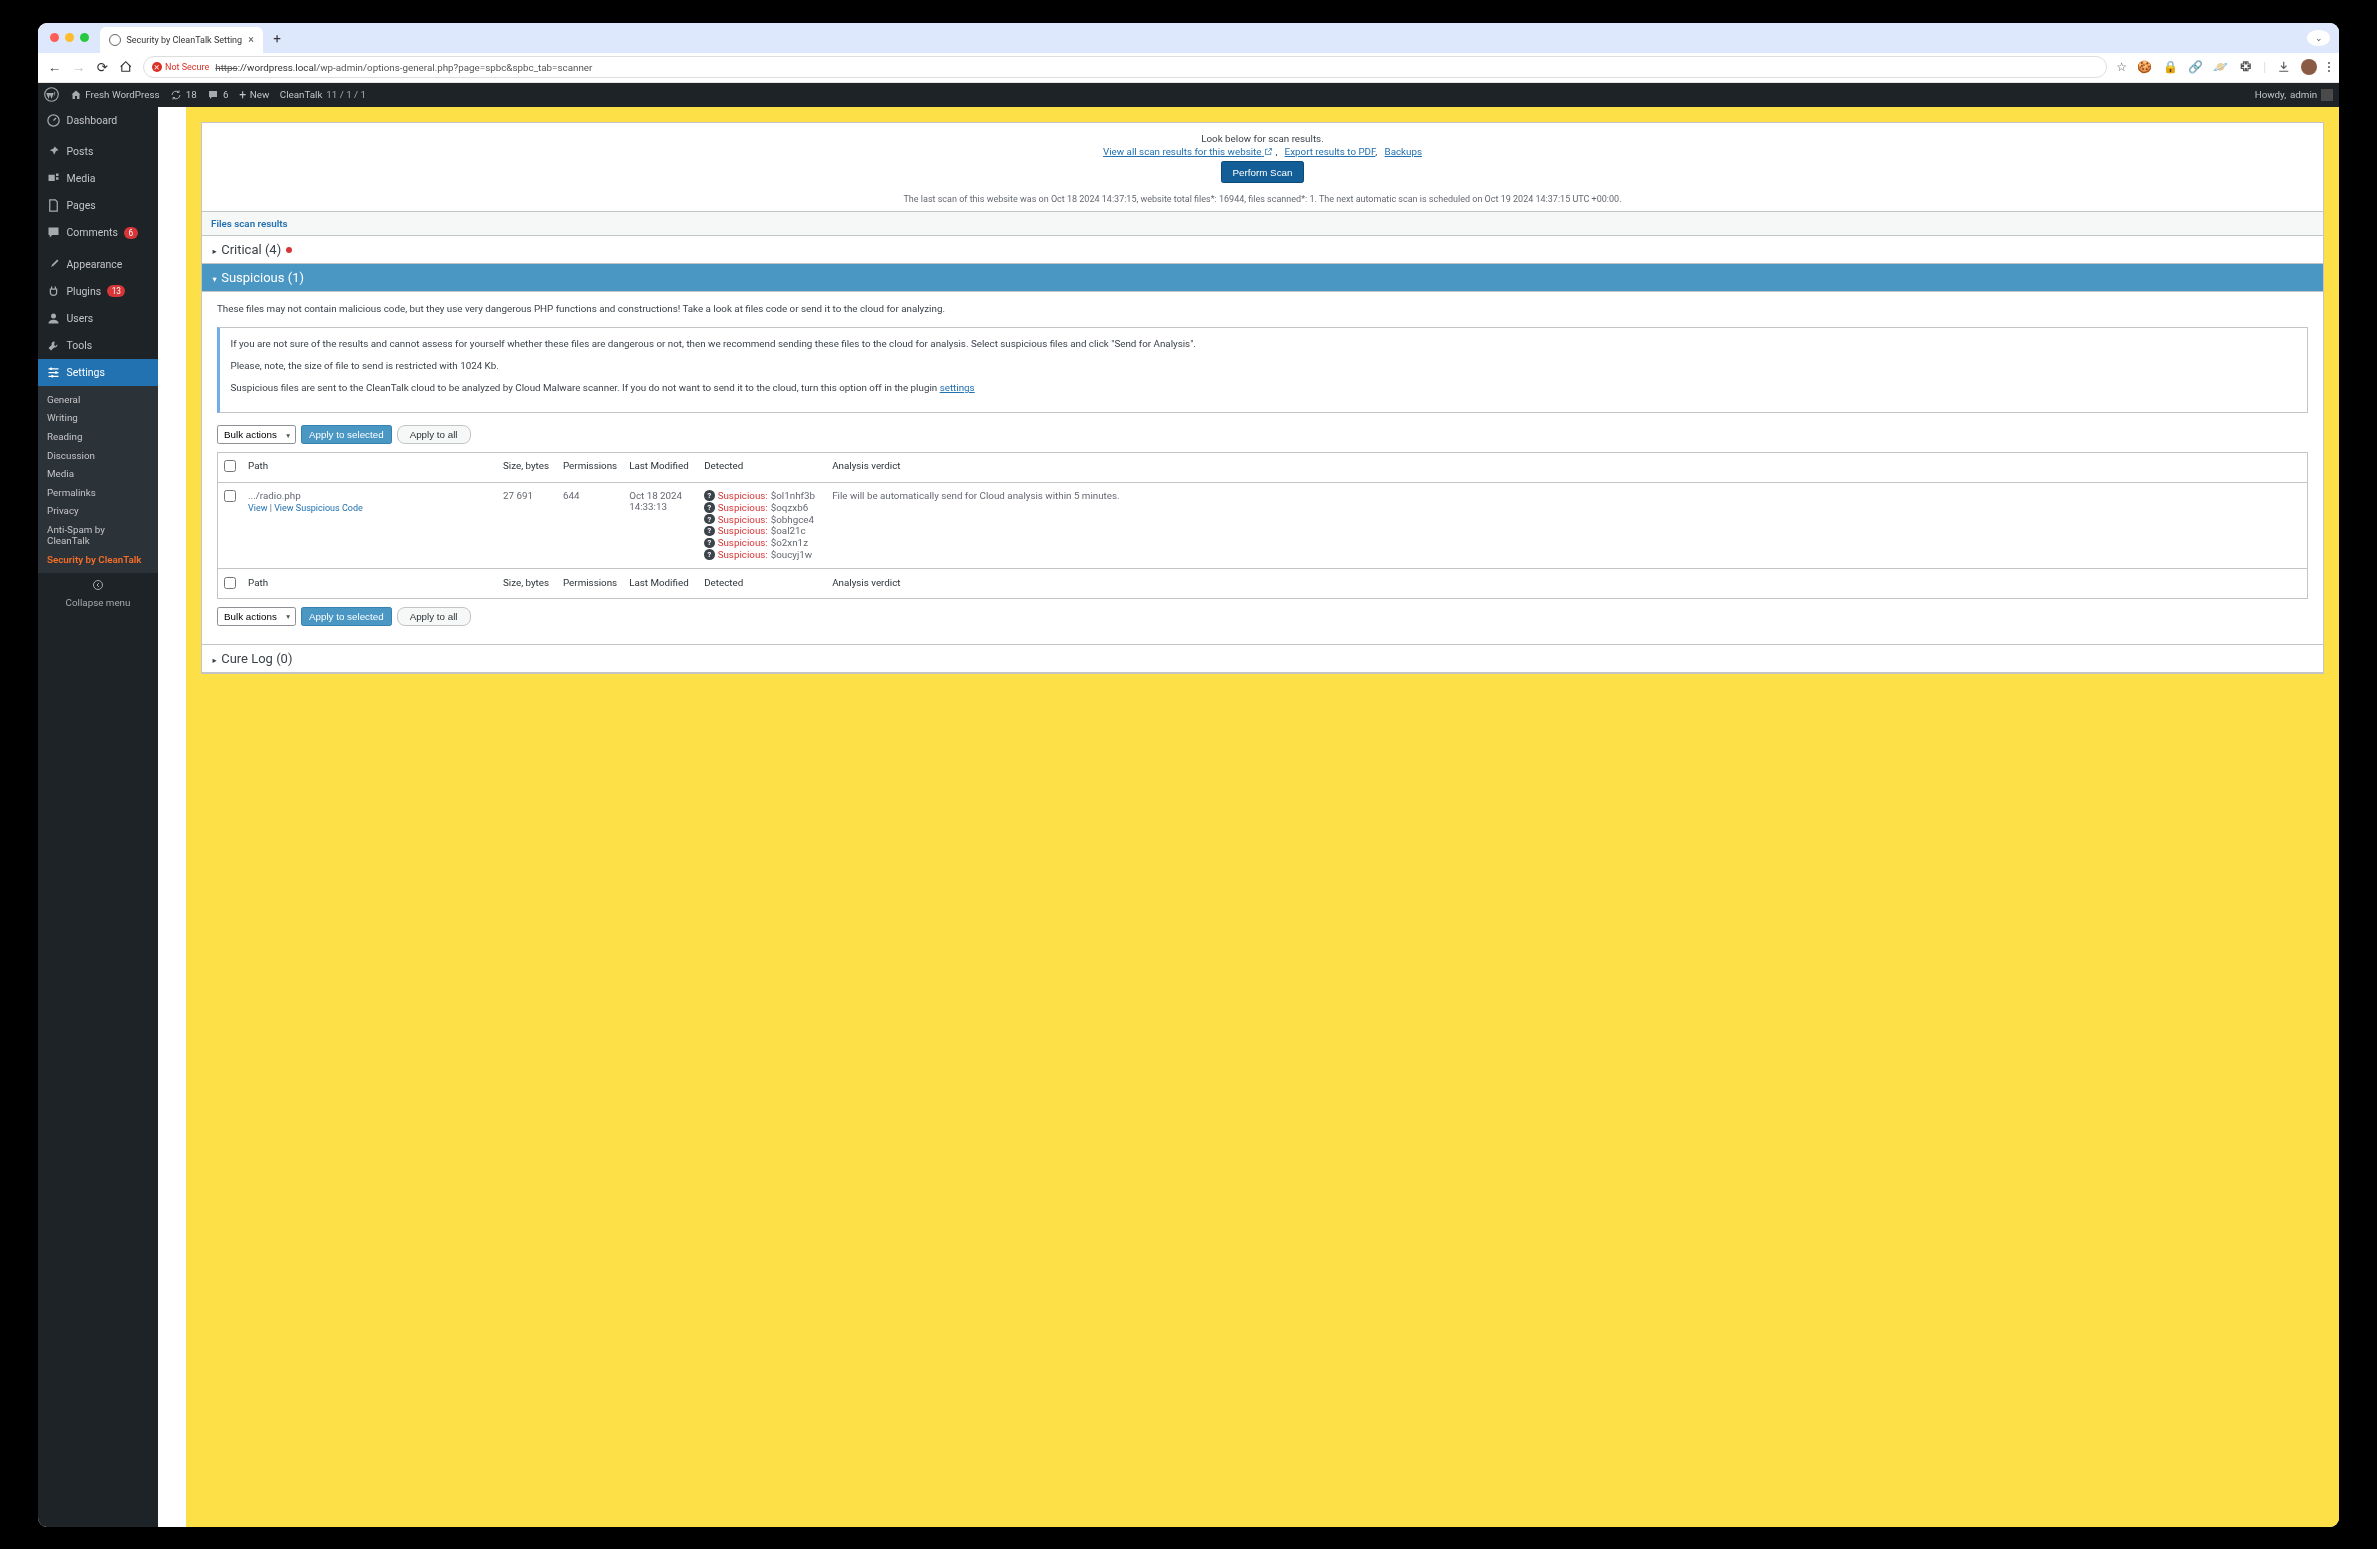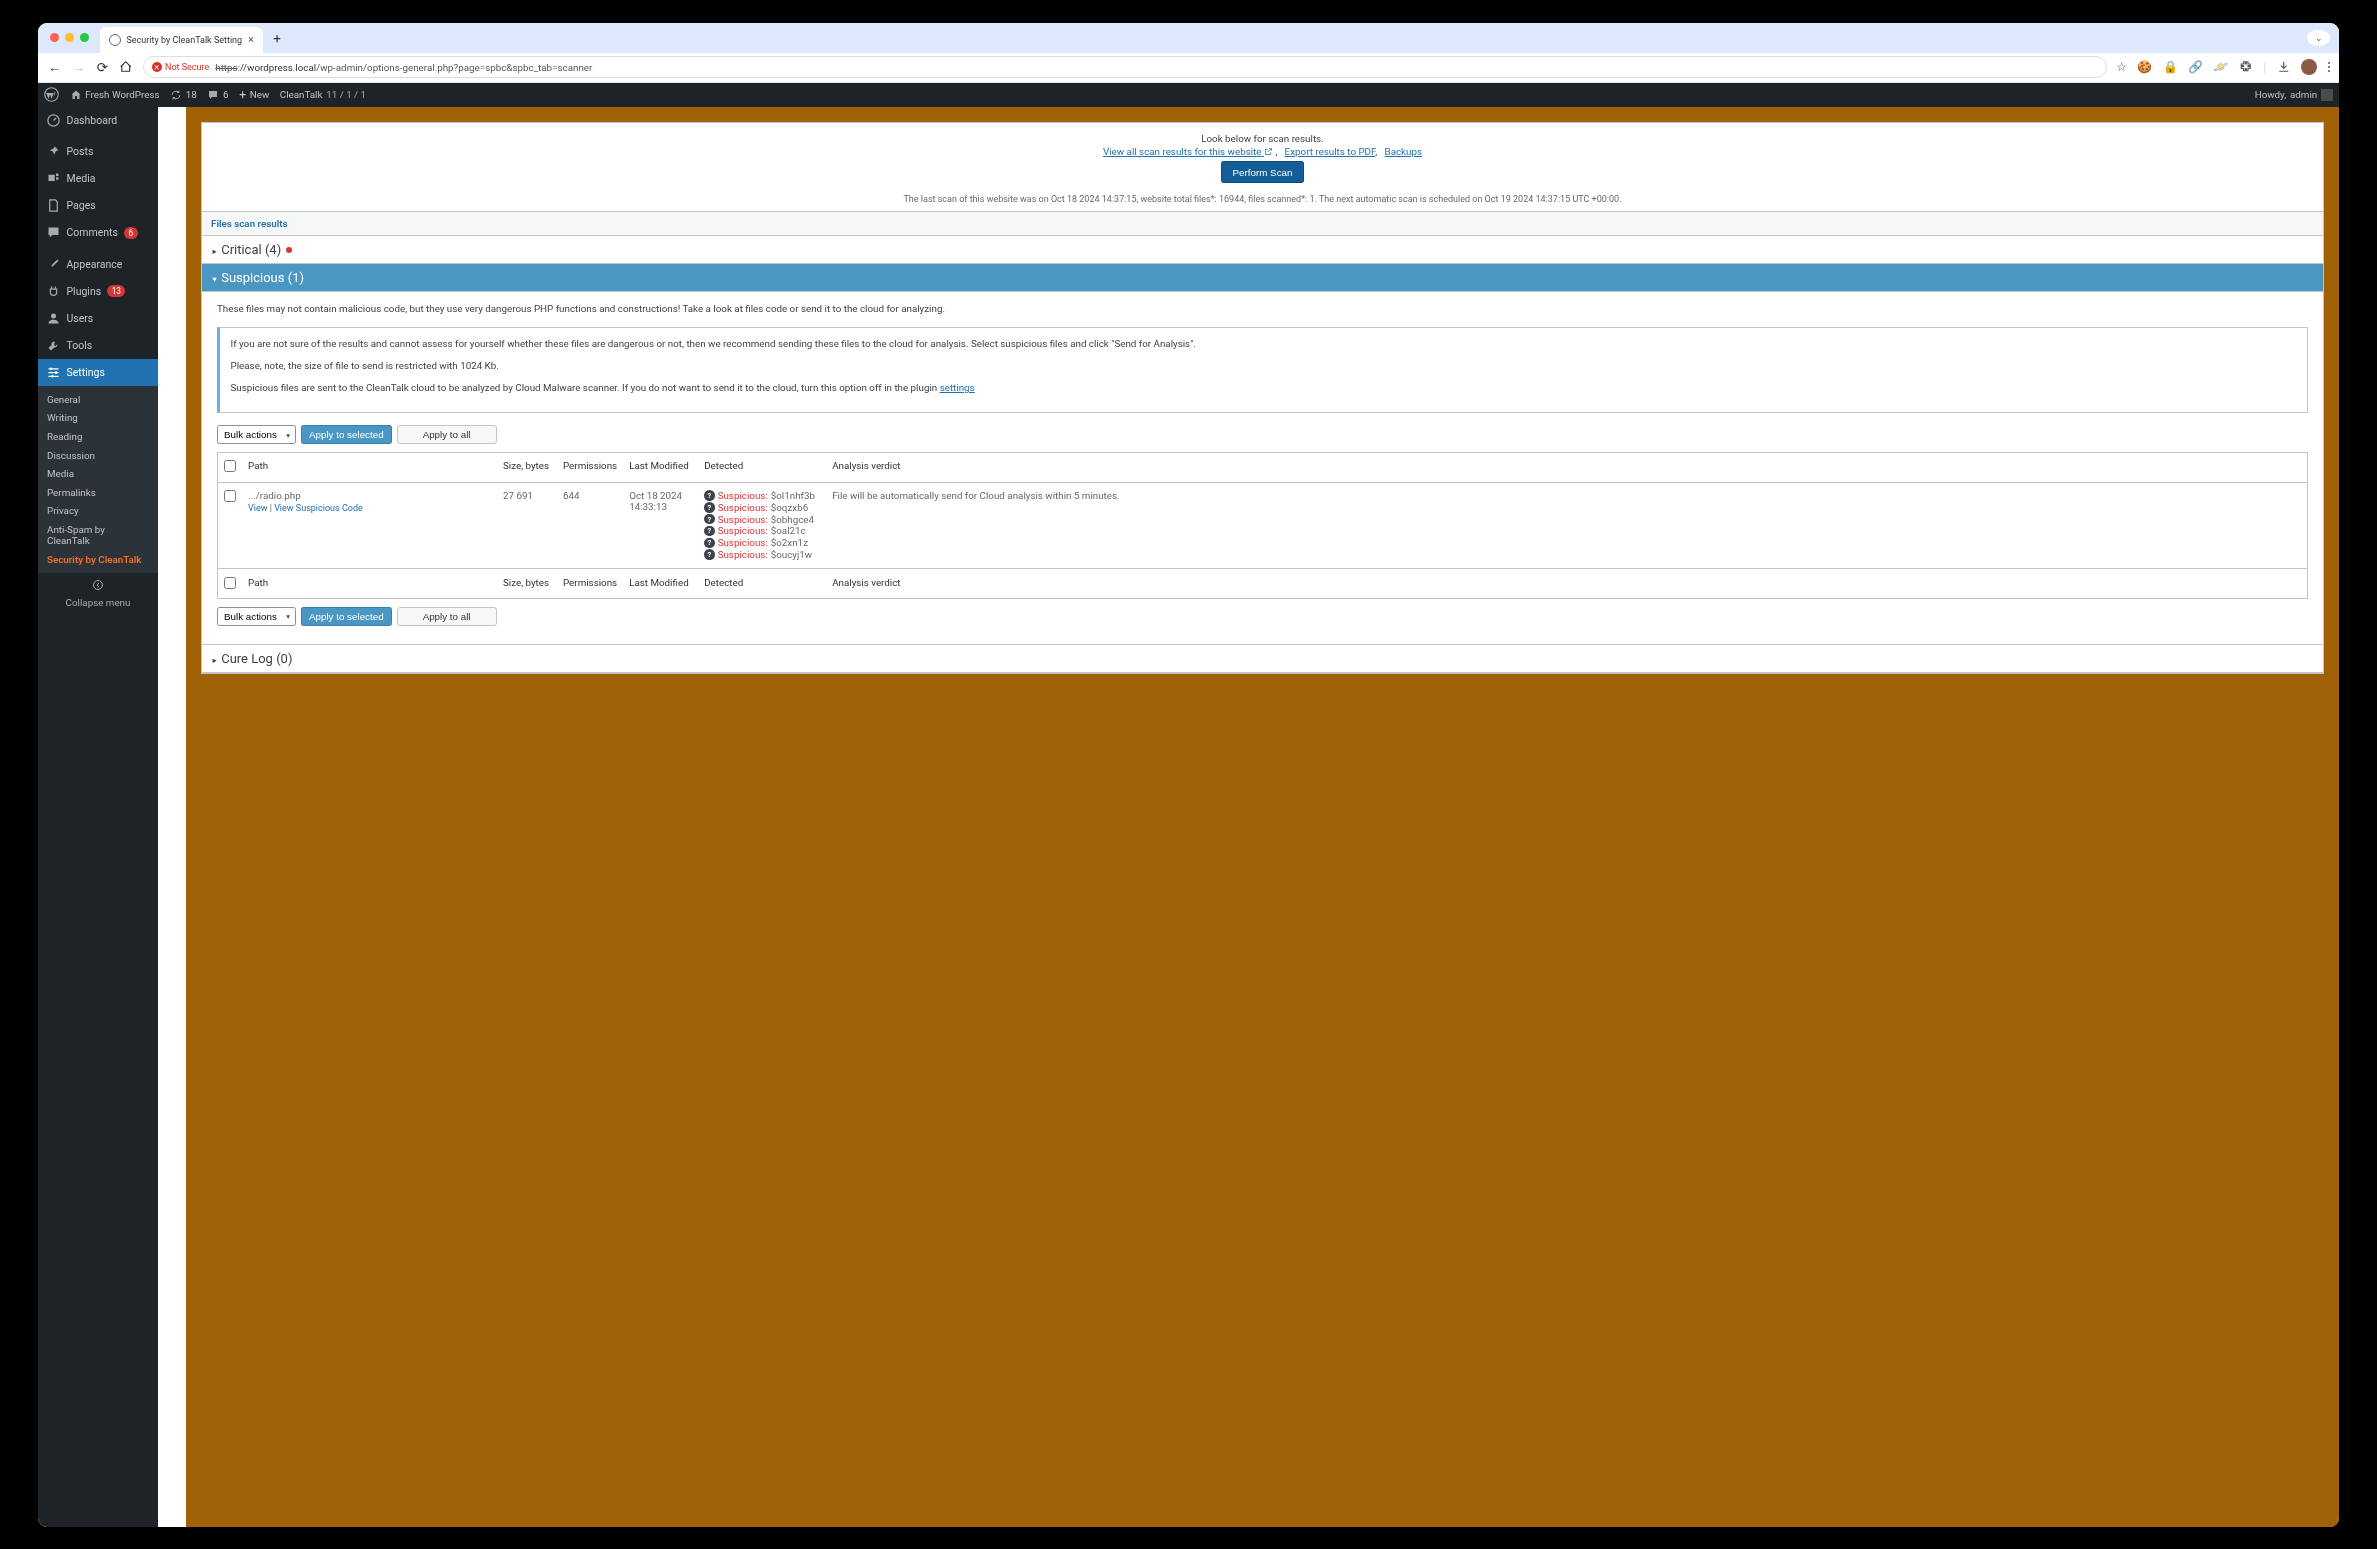--- a/index.html
+++ b/index.html
@@ -48,21 +48,21 @@
   .wp-sidebar .menu-item { padding: 6px 7.5px; display: flex; align-items: center; gap: 6px; cursor: pointer; }
   .wp-sidebar .menu-item .icon { width: 15px; height: 15px; display: flex; align-items: center; justify-content: center; fill: #a7aaad; }
   .wp-sidebar .menu-item.current { background: #2271b1; color: #fff; position: relative; }
   .wp-sidebar .menu-item.current::after { content: ""; position: absolute; right: -6px; top: 50%; transform: translateY(-50%); border: 6px solid transparent; border-right-color: #f0f0f1; }
   .badge { background: #d63638; color: #fff; border-radius: 7.5px; padding: 0 4.5px; font-size: 8.3px; min-width: 13.5px; text-align: center; line-height: 12px; }
   .wp-submenu { background: #2c3338; padding: 4.5px 0; }
   .wp-submenu .sub-item { padding: 3.8px 9px; font-size: 9.8px; cursor: pointer; color: #c3c4c7; }
   .wp-submenu .sub-item.highlight { color: #f56e28; font-weight: 600; }
   .collapse-item { padding: 6px 7.5px; display: flex; align-items: center; gap: 6px; cursor: pointer; color: #a7aaad; font-size: 9.8px; flex-direction: column; }
   
-  .wp-content { flex: 1; background: #a16207; overflow-y: auto; padding: 15px; }
+  .wp-content { flex: 1; background: #fde047; overflow-y: auto; padding: 15px; }
   .content-panel { background: #fff; border: 0.8px solid #c3c4c7; }
   .scan-header { text-align: center; padding: 10.5px 7.5px 7.5px; font-size: 9.8px; color: #3c434a; }
   .scan-header a { color: #2271b1; text-decoration: underline; }
   .perform-scan-btn { background: #135e96; color: #fff; border: 0.8px solid #0a4b78; border-radius: 2.3px; padding: 4.5px 10.5px; font-size: 9.8px; cursor: pointer; margin-top: 4.5px; }
   .scan-status-line { font-size: 9px; color: #646970; text-align: center; padding: 3px 7.5px 7.5px; }
   
   .section-header { background: #f6f7f7; border-top: 0.8px solid #c3c4c7; border-bottom: 0.8px solid #c3c4c7; padding: 6px 9px; font-size: 9.8px; font-weight: 600; color: #2271b1; }
   .accordion-row { border-bottom: 0.8px solid #c3c4c7; padding: 6px 10.5px; font-size: 13px; color: #3c434a; cursor: pointer; display: flex; align-items: center; gap: 4.5px; }
   .accordion-row.open { background: #4a97c4; color: #fff; }
   .accordion-row .caret::before { content: "▸"; font-size: 8.3px; }
@@ -72,21 +72,21 @@
   .accordion-body { padding: 10.5px 15px; font-size: 9.8px; color: #3c434a; }
   .info-box { border-left: 3px solid #72aee6; background: #fff; border: 0.8px solid #c3c4c7; border-left: 3px solid #72aee6; padding: 9px 10.5px; margin: 13px 0 12px; font-size: 9.8px; line-height: 1.5; }
   .info-box p { margin-bottom: 7.5px; }
   .info-box a { color: #2271b1; text-decoration: underline; }
   
   .bulk-row { display: flex; gap: 4.5px; align-items: center; margin: 7.5px 0; }
   .bulk-select { border: 0.8px solid #8c8f94; border-radius: 2.3px; padding: 3px 18px 3px 6px; font-size: 9.8px; background: #fff; appearance: none; position: relative; }
   .select-wrap { position: relative; display: inline-block; }
   .select-wrap::after { content: "▾"; position: absolute; right: 6px; top: 50%; transform: translateY(-50%); font-size: 7.5px; color: #555; pointer-events: none; }
   .btn-primary { background: #4a97c4; color: #fff; border: 0.8px solid #3582b0; border-radius: 2.3px; padding: 3px 7.5px; font-size: 9.8px; cursor: pointer; }
-  .btn-secondary { background: #f6f7f7; color: #2c3338; border: 0.8px solid #c3c4c7; border-radius: 3px; padding: 3px 25px; font-size: 9.8px; cursor: pointer; }
+  .btn-secondary { background: #f6f7f7; color: #2c3338; border: 0.8px solid #c3c4c7; border-radius: 8px; padding: 3px 12px; font-size: 9.8px; cursor: pointer; }
   
   .scan-table { width: 100%; border: 0.8px solid #c3c4c7; border-collapse: collapse; font-size: 9.8px; }
   .scan-table th, .scan-table td { padding: 7.5px 6px; text-align: left; vertical-align: top; }
   .scan-table thead th { border-bottom: 0.8px solid #c3c4c7; color: #2c3338; font-weight: normal; }
   .scan-table tfoot th { border-top: 0.8px solid #c3c4c7; color: #2c3338; font-weight: normal; }
   .scan-table tbody td { color: #646970; }
   .scan-table .cb { width: 18px; }
   .scan-table .cb input { width: 12px; height: 12px; }
   .row-actions { color: #646970; font-size: 9px; margin-top: 1.5px; }
   .row-actions span { color: #2271b1; cursor: pointer; }

